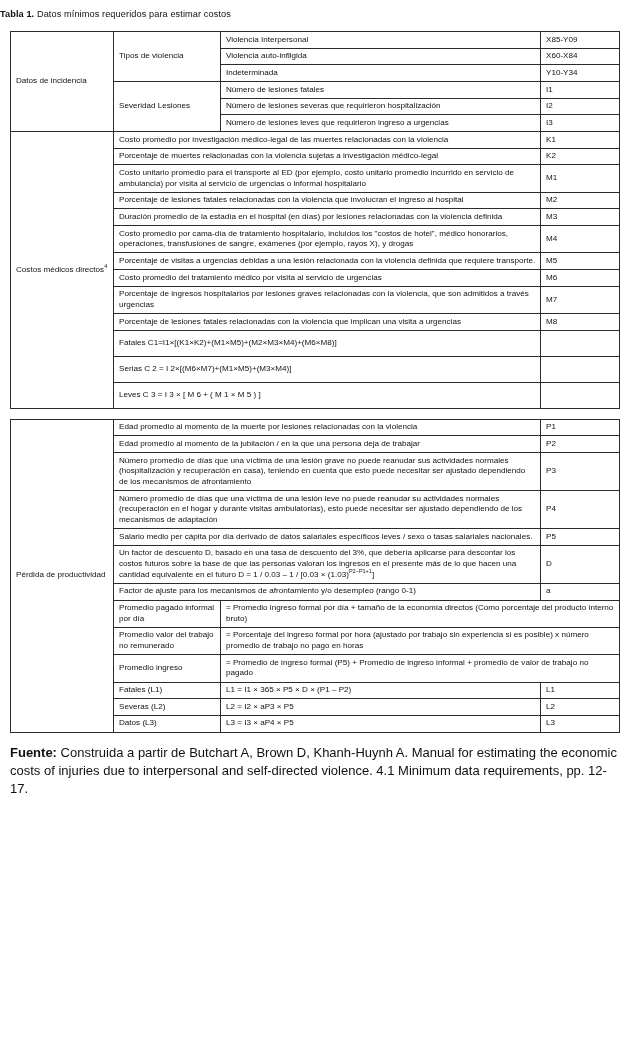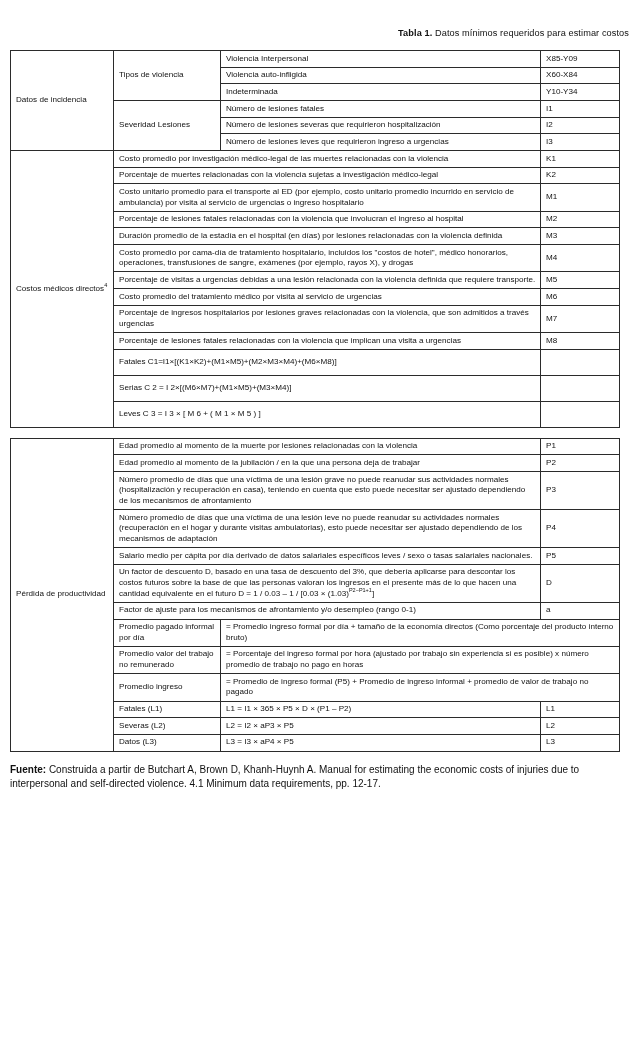--- a/index.html
+++ b/index.html
@@ -16,26 +16,25 @@
     overflow: hidden;
   }
   .page {
     width: 629px;
     height: 1046px;
     box-sizing: border-box;
     padding: 0;
     position: relative;
   }
   .title {
-    text-align: right;
+    text-align: left;
     font-size: 9.2px;
-    margin: 28px 0 12px 0;
+    margin: 9px 0 12px 0;
     letter-spacing: 0.01em;
     color: #111;
-    padding-left: 12px;
   }
   .title b { font-weight: bold; }
 
   table.tbl {
     border-collapse: collapse;
     table-layout: fixed;
     width: 609px;
     margin: 0 10px;
     font-size: 8.1px;
     line-height: 1.32;
@@ -61,21 +60,21 @@
   td.sub {
     text-align: left;
     vertical-align: middle;
   }
   td.desc { vertical-align: middle; }
   td.formula { vertical-align: middle; }
   .spacer { height: 10px; }
 
   .footnote {
     margin: 11px 10px 0 10px;
-    font-size: 10px;
+    font-size: 13px;
     line-height: 1.42;
     text-align: left;
     color: #111;
   }
   .footnote b { font-weight: bold; }
   sup { font-size: 0.68em; vertical-align: super; line-height: 0; }
 </style>
 </head>
 <body>
 
@@ -125,21 +124,21 @@
       <tr>
         <td class="rowhead" rowspan="13"><span>Costos médicos directos</span><sup>4</sup></td>
         <td class="desc" colspan="2">Costo promedio por investigación médico-legal de las muertes relacionadas con la violencia</td>
         <td class="code">K1</td>
       </tr>
       <tr>
         <td class="desc" colspan="2">Porcentaje de muertes relacionadas con la violencia sujetas a investigación médico-legal</td>
         <td class="code">K2</td>
       </tr>
       <tr>
-        <td class="desc" colspan="2">Costo unitario promedio para el transporte al ED (por ejemplo, costo unitario promedio incurrido en servicio de ambulancia) por visita al servicio de urgencias o ingreso hospitalario</td>
+        <td class="desc" colspan="2">Costo unitario promedio para el transporte al ED (por ejemplo, costo unitario promedio incurrido en servicio de ambulancia) por visita al servicio de urgencias o informal hospitalario</td>
         <td class="code">M1</td>
       </tr>
       <tr>
         <td class="desc" colspan="2">Porcentaje de lesiones fatales relacionadas con la violencia que involucran el ingreso al hospital</td>
         <td class="code">M2</td>
       </tr>
       <tr>
         <td class="desc" colspan="2">Duración promedio de la estadía en el hospital (en días) por lesiones relacionadas con la violencia definida</td>
         <td class="code">M3</td>
       </tr>

